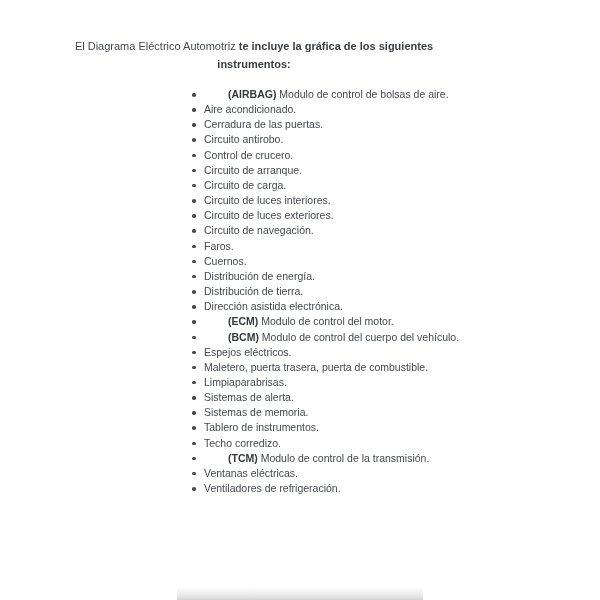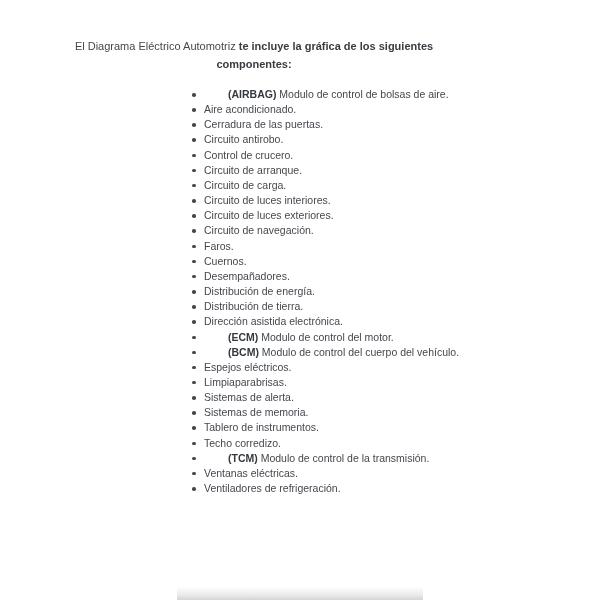--- a/index.html
+++ b/index.html
@@ -68,43 +68,43 @@
     width: 246px;
     height: 12px;
     background: linear-gradient(180deg, #fbfbfb 0%, #ececec 55%, #d5d5d5 100%);
   }
 </style>
 </head>
 <body>
 
 <div class="doc-title">
   <span>El Diagrama Eléctrico Automotriz </span><span class="bold">te incluye la gráfica de los siguientes</span><br>
-  <span class="bold">componentes:</span>
+  <span class="bold">instrumentos:</span>
 </div>
 
 <ul class="components-list">
     <li><span class="bullet"></span><strong>(AIRBAG) </strong>Modulo de control de bolsas de aire.</li>
     <li><span class="bullet"></span>Aire acondicionado.</li>
     <li><span class="bullet"></span>Cerradura de las puertas.</li>
     <li><span class="bullet"></span>Circuito antirobo.</li>
     <li><span class="bullet"></span>Control de crucero.</li>
     <li><span class="bullet"></span>Circuito de arranque.</li>
     <li><span class="bullet"></span>Circuito de carga.</li>
     <li><span class="bullet"></span>Circuito de luces interiores.</li>
     <li><span class="bullet"></span>Circuito de luces exteriores.</li>
     <li><span class="bullet"></span>Circuito de navegación.</li>
     <li><span class="bullet"></span>Faros.</li>
     <li><span class="bullet"></span>Cuernos.</li>
-    <li><span class="bullet"></span>Desempañadores.</li>
     <li><span class="bullet"></span>Distribución de energía.</li>
     <li><span class="bullet"></span>Distribución de tierra.</li>
     <li><span class="bullet"></span>Dirección asistida electrónica.</li>
     <li><span class="bullet"></span><strong>(ECM) </strong>Modulo de control del motor.</li>
     <li><span class="bullet"></span><strong>(BCM) </strong>Modulo de control del cuerpo del vehículo.</li>
     <li><span class="bullet"></span>Espejos eléctricos.</li>
+    <li><span class="bullet"></span>Maletero, puerta trasera, puerta de combustible.</li>
     <li><span class="bullet"></span>Limpiaparabrisas.</li>
     <li><span class="bullet"></span>Sistemas de alerta.</li>
     <li><span class="bullet"></span>Sistemas de memoria.</li>
     <li><span class="bullet"></span>Tablero de instrumentos.</li>
     <li><span class="bullet"></span>Techo corredizo.</li>
     <li><span class="bullet"></span><strong>(TCM) </strong>Modulo de control de la transmisión.</li>
     <li><span class="bullet"></span>Ventanas eléctricas.</li>
     <li><span class="bullet"></span>Ventiladores de refrigeración.</li>
   </ul>
 

